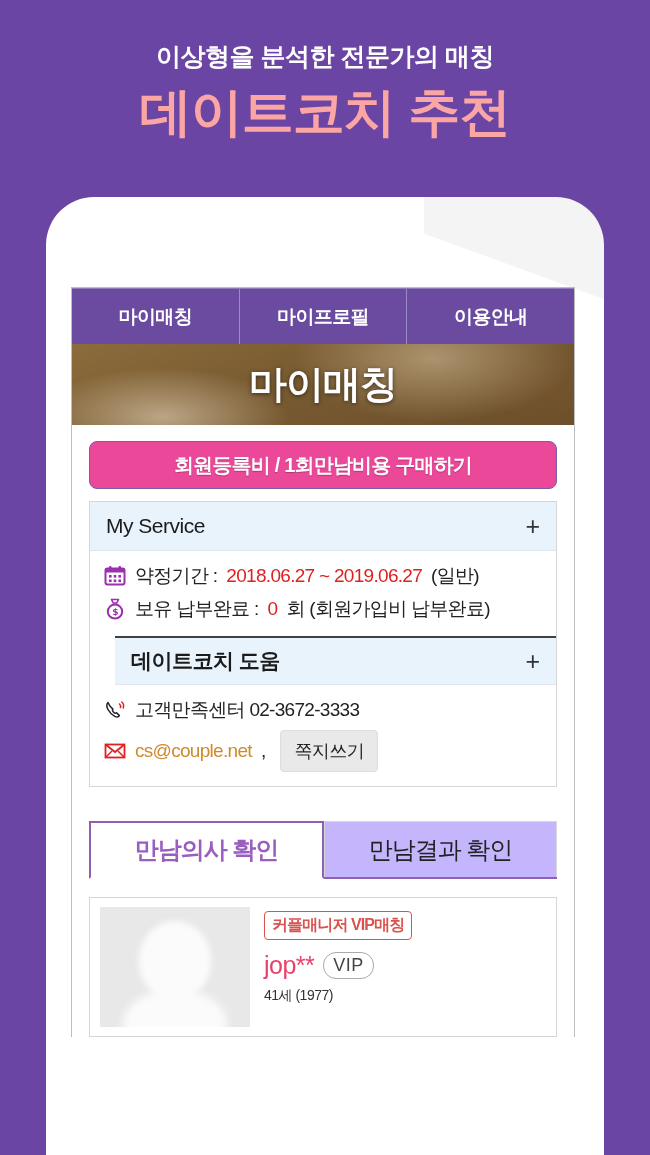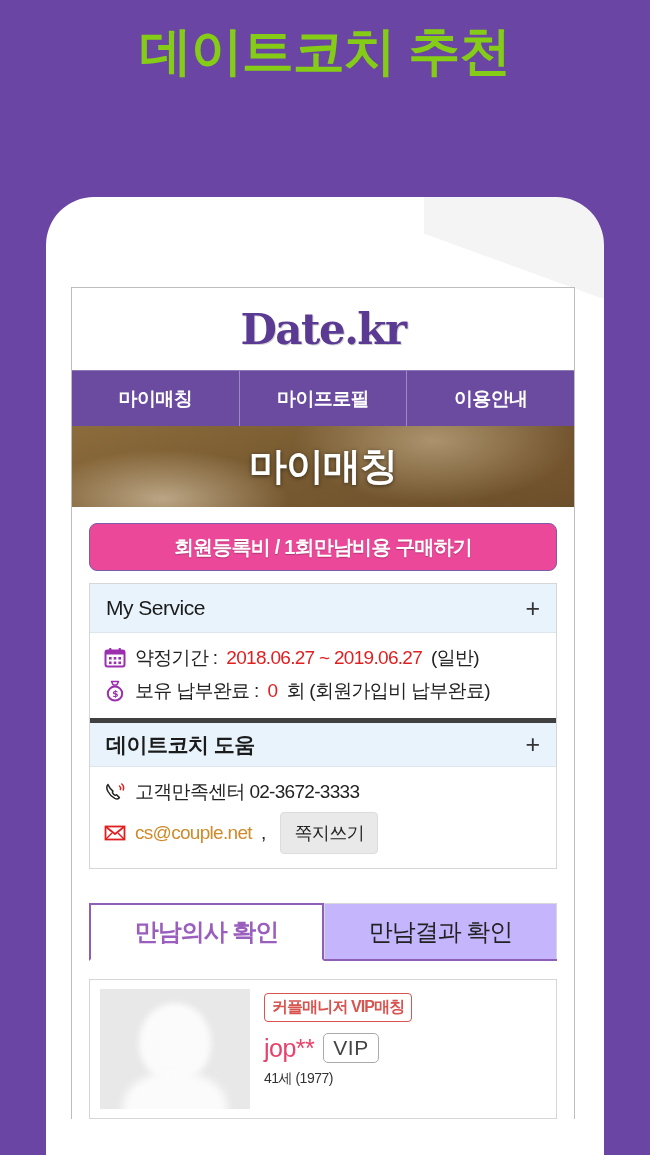--- a/index.html
+++ b/index.html
@@ -26,24 +26,24 @@
   }
   .promo-sub {
     margin-top: 44px;
     font-size: 25px;
     font-weight: bold;
     color: #ffffff;
     letter-spacing: -0.5px;
     line-height: 1;
   }
   .promo-main {
-    margin-top: 24px;
+    margin-top: 16px;
     font-size: 52px;
     font-weight: bold;
-    color: #84cc16;
+    color: #fca5a5;
     letter-spacing: -1px;
     line-height: 1.05;
   }
 
   
   .phone {
     position: absolute;
     left: 46px;
     top: 197px;
     width: 558px;
@@ -206,21 +206,21 @@
     gap: 9px;
     margin-bottom: 7px;
     font-size: 19px;
     color: #222;
     letter-spacing: -0.7px;
     white-space: nowrap;
   }
   .info-row:last-child { margin-bottom: 0; }
   .val-red { color: #e02020; }
   .val-orange { color: #cf8a2a; }
-  .panel-divider { border-top: 5px solid #404040; }
+  .panel-divider { border-top: 2px solid #404040; margin-left: 25px; }
 
   .icon-svg { flex: 0 0 auto; display: block; }
 
   .memo-btn {
     display: inline-flex;
     align-items: center;
     justify-content: center;
     height: 42px;
     padding: 0 13px;
     margin-left: 6px;
@@ -323,50 +323,48 @@
     gap: 9px;
     margin-top: 11px;
   }
   .match-name {
     font-size: 25px;
     color: #e8416a;
     letter-spacing: -0.5px;
   }
   .vip-chip {
     border: 1px solid #aaaaaa;
-    border-radius: 5px;
+    border-radius: 13px;
     color: #444;
-    font-size: 21px;
+    font-size: 18px;
     padding: 2px 9px;
     letter-spacing: 0.5px;
   }
   .match-meta {
     margin-top: 7px;
     font-size: 14px;
     color: #333;
     letter-spacing: -0.5px;
   }
 </style>
 </head>
 <body>
 
 <div class="promo-header">
+  <div class="promo-sub">이상형을 분석한 전문가의 매칭</div>
   <div class="promo-main">데이트코치 추천</div>
 </div>
 
 <div class="phone">
   <div class="phone-gloss"></div>
   <div class="phone-camera"></div>
   <div class="phone-speaker"></div>
 
   <div class="screen">
 
-    <div class="logo-bar">
-      <div class="logo-text">Date.kr</div>
-    </div>
 
     <div class="nav">
       <div class="nav-item">마이매칭</div>
       <div class="nav-item">마이프로필</div>
       <div class="nav-item">이용안내</div>
     </div>
 
     <div class="banner">
       <div class="banner-title">마이매칭</div>
     </div>

